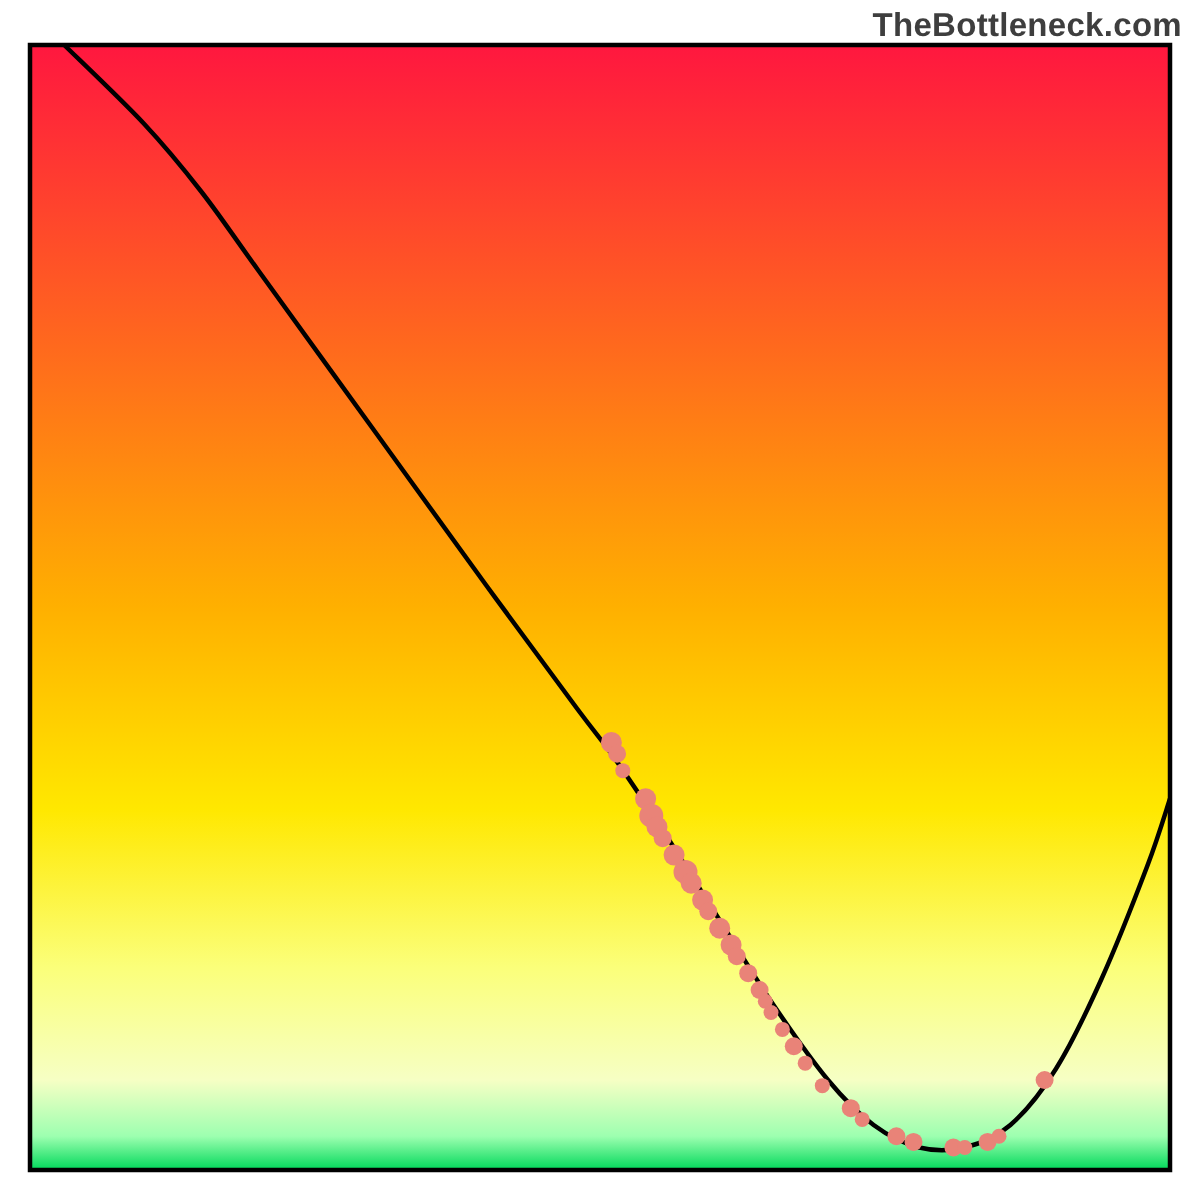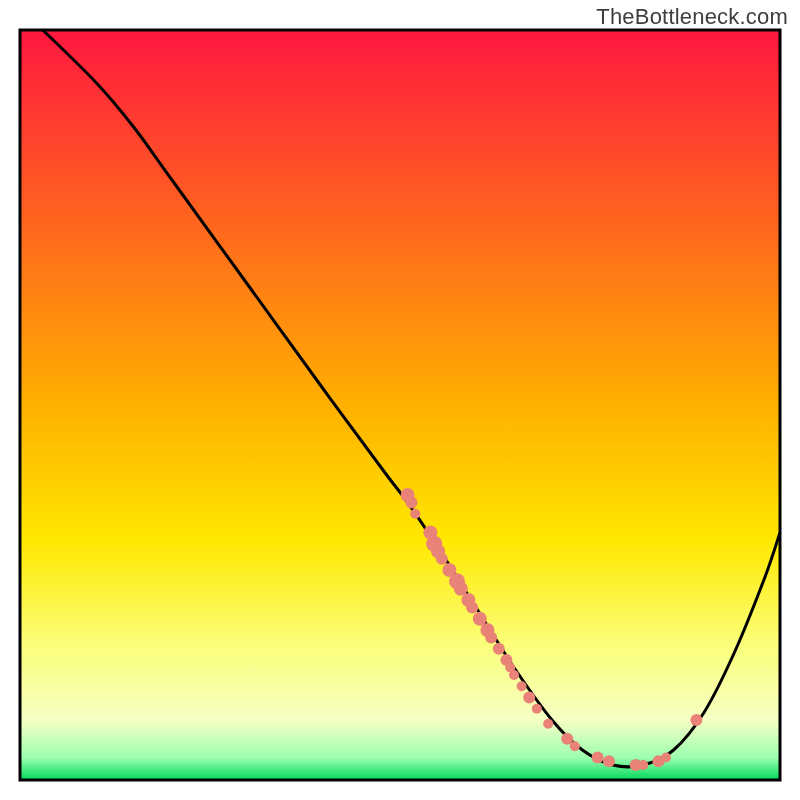--- a/index.html
+++ b/index.html
@@ -14,21 +14,21 @@
   .stage {
     position: relative;
     width: 800px;
     height: 800px;
   }
   .watermark {
     position: absolute;
     top: 4px;
     right: 12px;
     font-size: 22px;
-    font-weight: 400;
+    font-weight: 700;
     color: #3e3e3e;
     letter-spacing: 0.2px;
   }
   svg.plot {
     position: absolute;
     top: 0;
     left: 0;
   }
 </style>
 </head>

